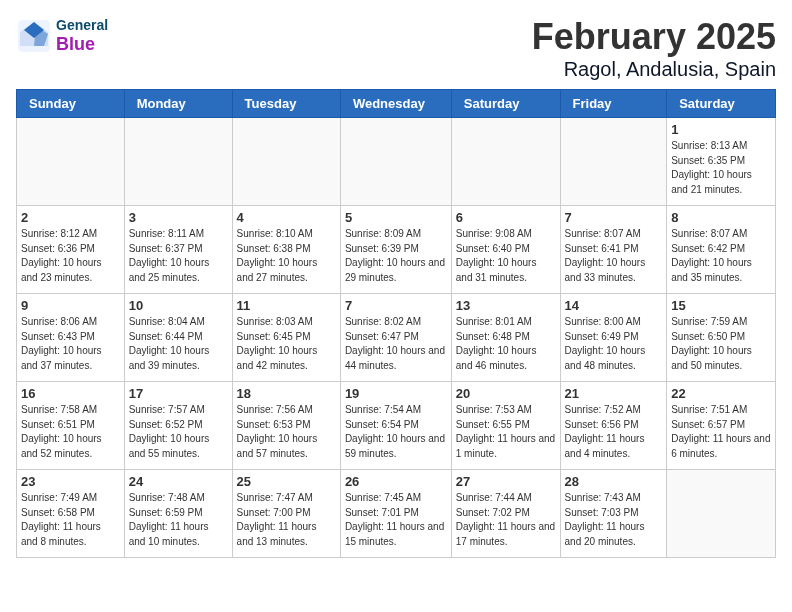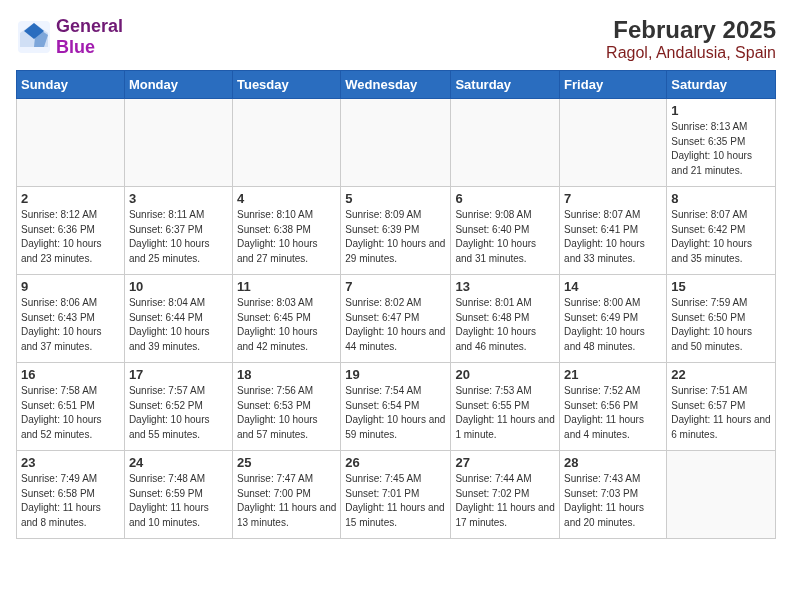--- a/index.html
+++ b/index.html
@@ -14,34 +14,34 @@
       display: flex;
       justify-content: space-between;
       align-items: flex-start;
       margin-bottom: 8px;
     }
     .logo {
       display: flex;
       align-items: center;
       gap: 4px;
     }
-    .logo-text-general { font-size: 18px; font-weight: bold; color: #701a75; }
+    .logo-text-general { font-size: 14px; font-weight: bold; color: #0c4a6e; }
     .logo-text-blue { font-size: 18px; font-weight: bold; color: #a21caf; }
     .title-area { text-align: right; }
-    .cal-title { font-size: 24px; font-weight: bold; color: #333; }
-    .cal-subtitle { font-size: 16px; color: #7f1d1d; }
+    .cal-title { font-size: 36px; font-weight: bold; color: #333; }
+    .cal-subtitle { font-size: 20px; color: #0f172a; }
     table {
       width: 100%;
       border-collapse: collapse;
       font-size: 11px;
     }
     thead tr th {
       background: #2a6dbf;
       color: #fff;
-      padding: 6px 4px;
+      padding: 6px 12px;
       text-align: left;
       font-size: 13px;
       font-weight: bold;
       border: 1px solid #1e5aab;
     }
     tbody tr td {
       vertical-align: top;
       border: 1px solid #ccc;
       padding: 4px;
       min-height: 80px;

